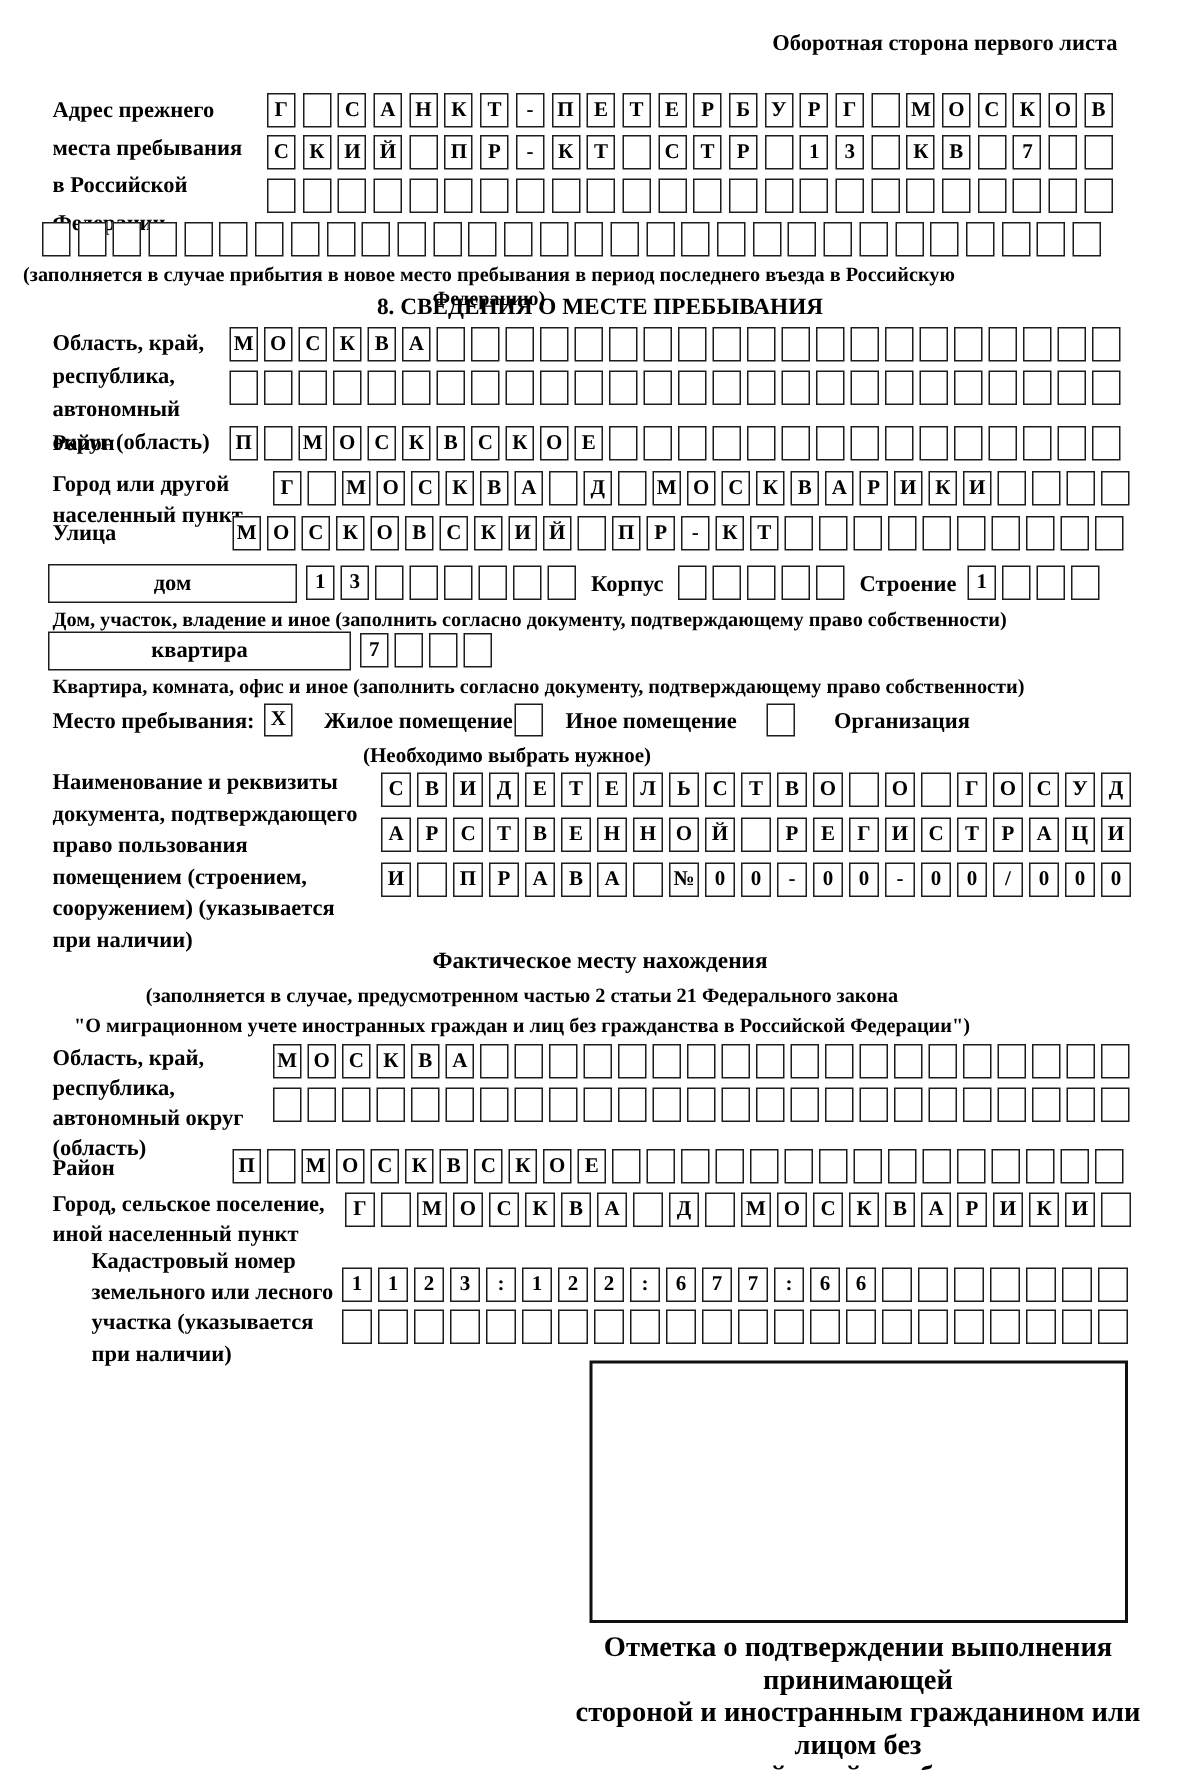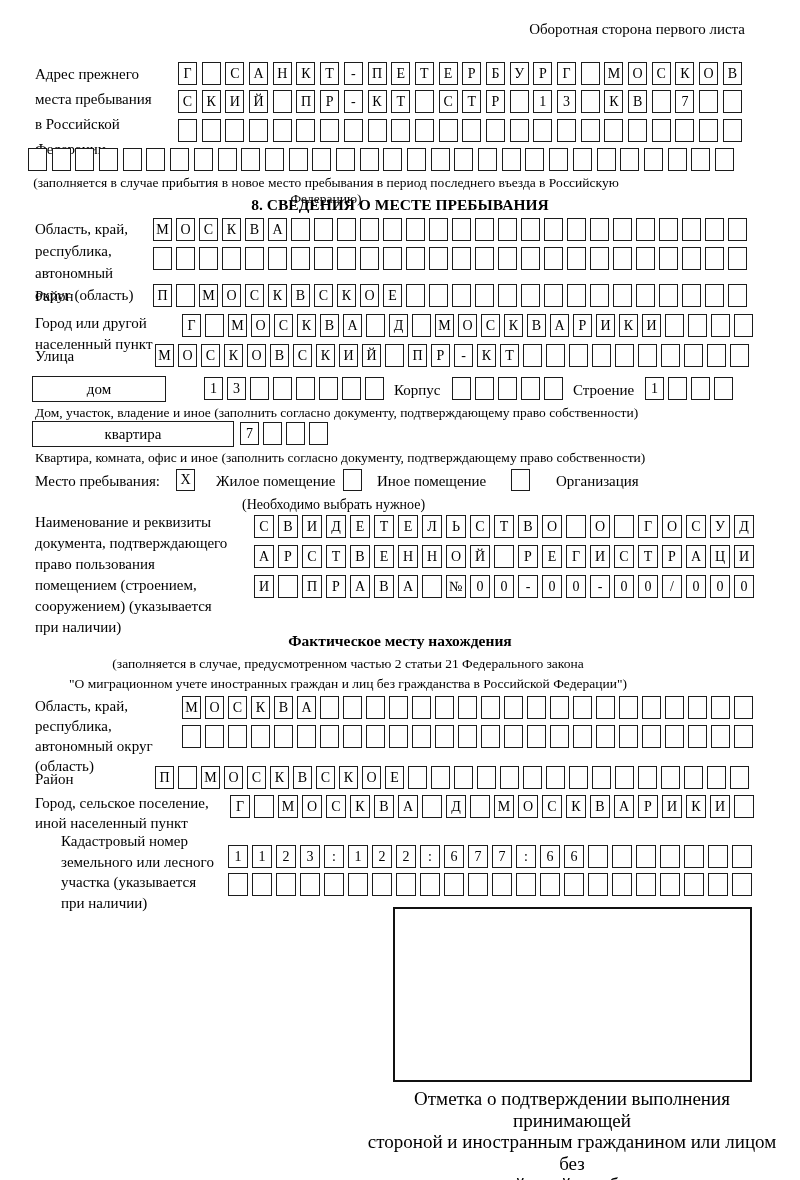--- a/index.html
+++ b/index.html
@@ -2,21 +2,21 @@
 <html><head>
 <meta charset="utf-8">
 <style>
   * { margin:0; padding:0; box-sizing:border-box; }
   html,body { background:#fff; }
   body {
     width:800px; height:1180px; position:relative;
     font-family:"Liberation Serif","DejaVu Serif",serif;
     color:#000; overflow:hidden;
   }
-  .abs { position:absolute; }
+  .abs { position:absolute;font-weight:bold; }
   .lbl { font-size:15px; line-height:22px; white-space:pre-line; }
   .cap { font-size:13.5px; white-space:pre-line; }
   .hdr { font-weight:bold; font-size:15.5px; text-align:center; width:800px; }
   .grid { display:flex; gap:4px; }
   .grid.g47 { gap:4.7px; }
   .cell {
     width:19px; height:23px; border:1.6px solid #1c1c1c;
     display:flex; align-items:center; justify-content:center;
     font-size:14px; flex:none; background:#fff;
   }
@@ -300,21 +300,21 @@
     <div class="cell"></div>
     <div class="cell"></div>
     <div class="cell"></div>
     <div class="cell"></div>
     <div class="cell"></div>
     <div class="cell"></div>
     <div class="cell"></div>
     <div class="cell"></div>
   </div>
 
-<div class="abs widebox" style="left:32px; top:376px; width:134px;">дом</div>
+<div class="abs widebox" style="left:32px; top:376px; width:166px;">дом</div>
 <div class="abs grid" style="left:204px; top:377px;">
     <div class="cell">1</div>
     <div class="cell">3</div>
     <div class="cell"></div>
     <div class="cell"></div>
     <div class="cell"></div>
     <div class="cell"></div>
     <div class="cell"></div>
     <div class="cell"></div>
   </div>

